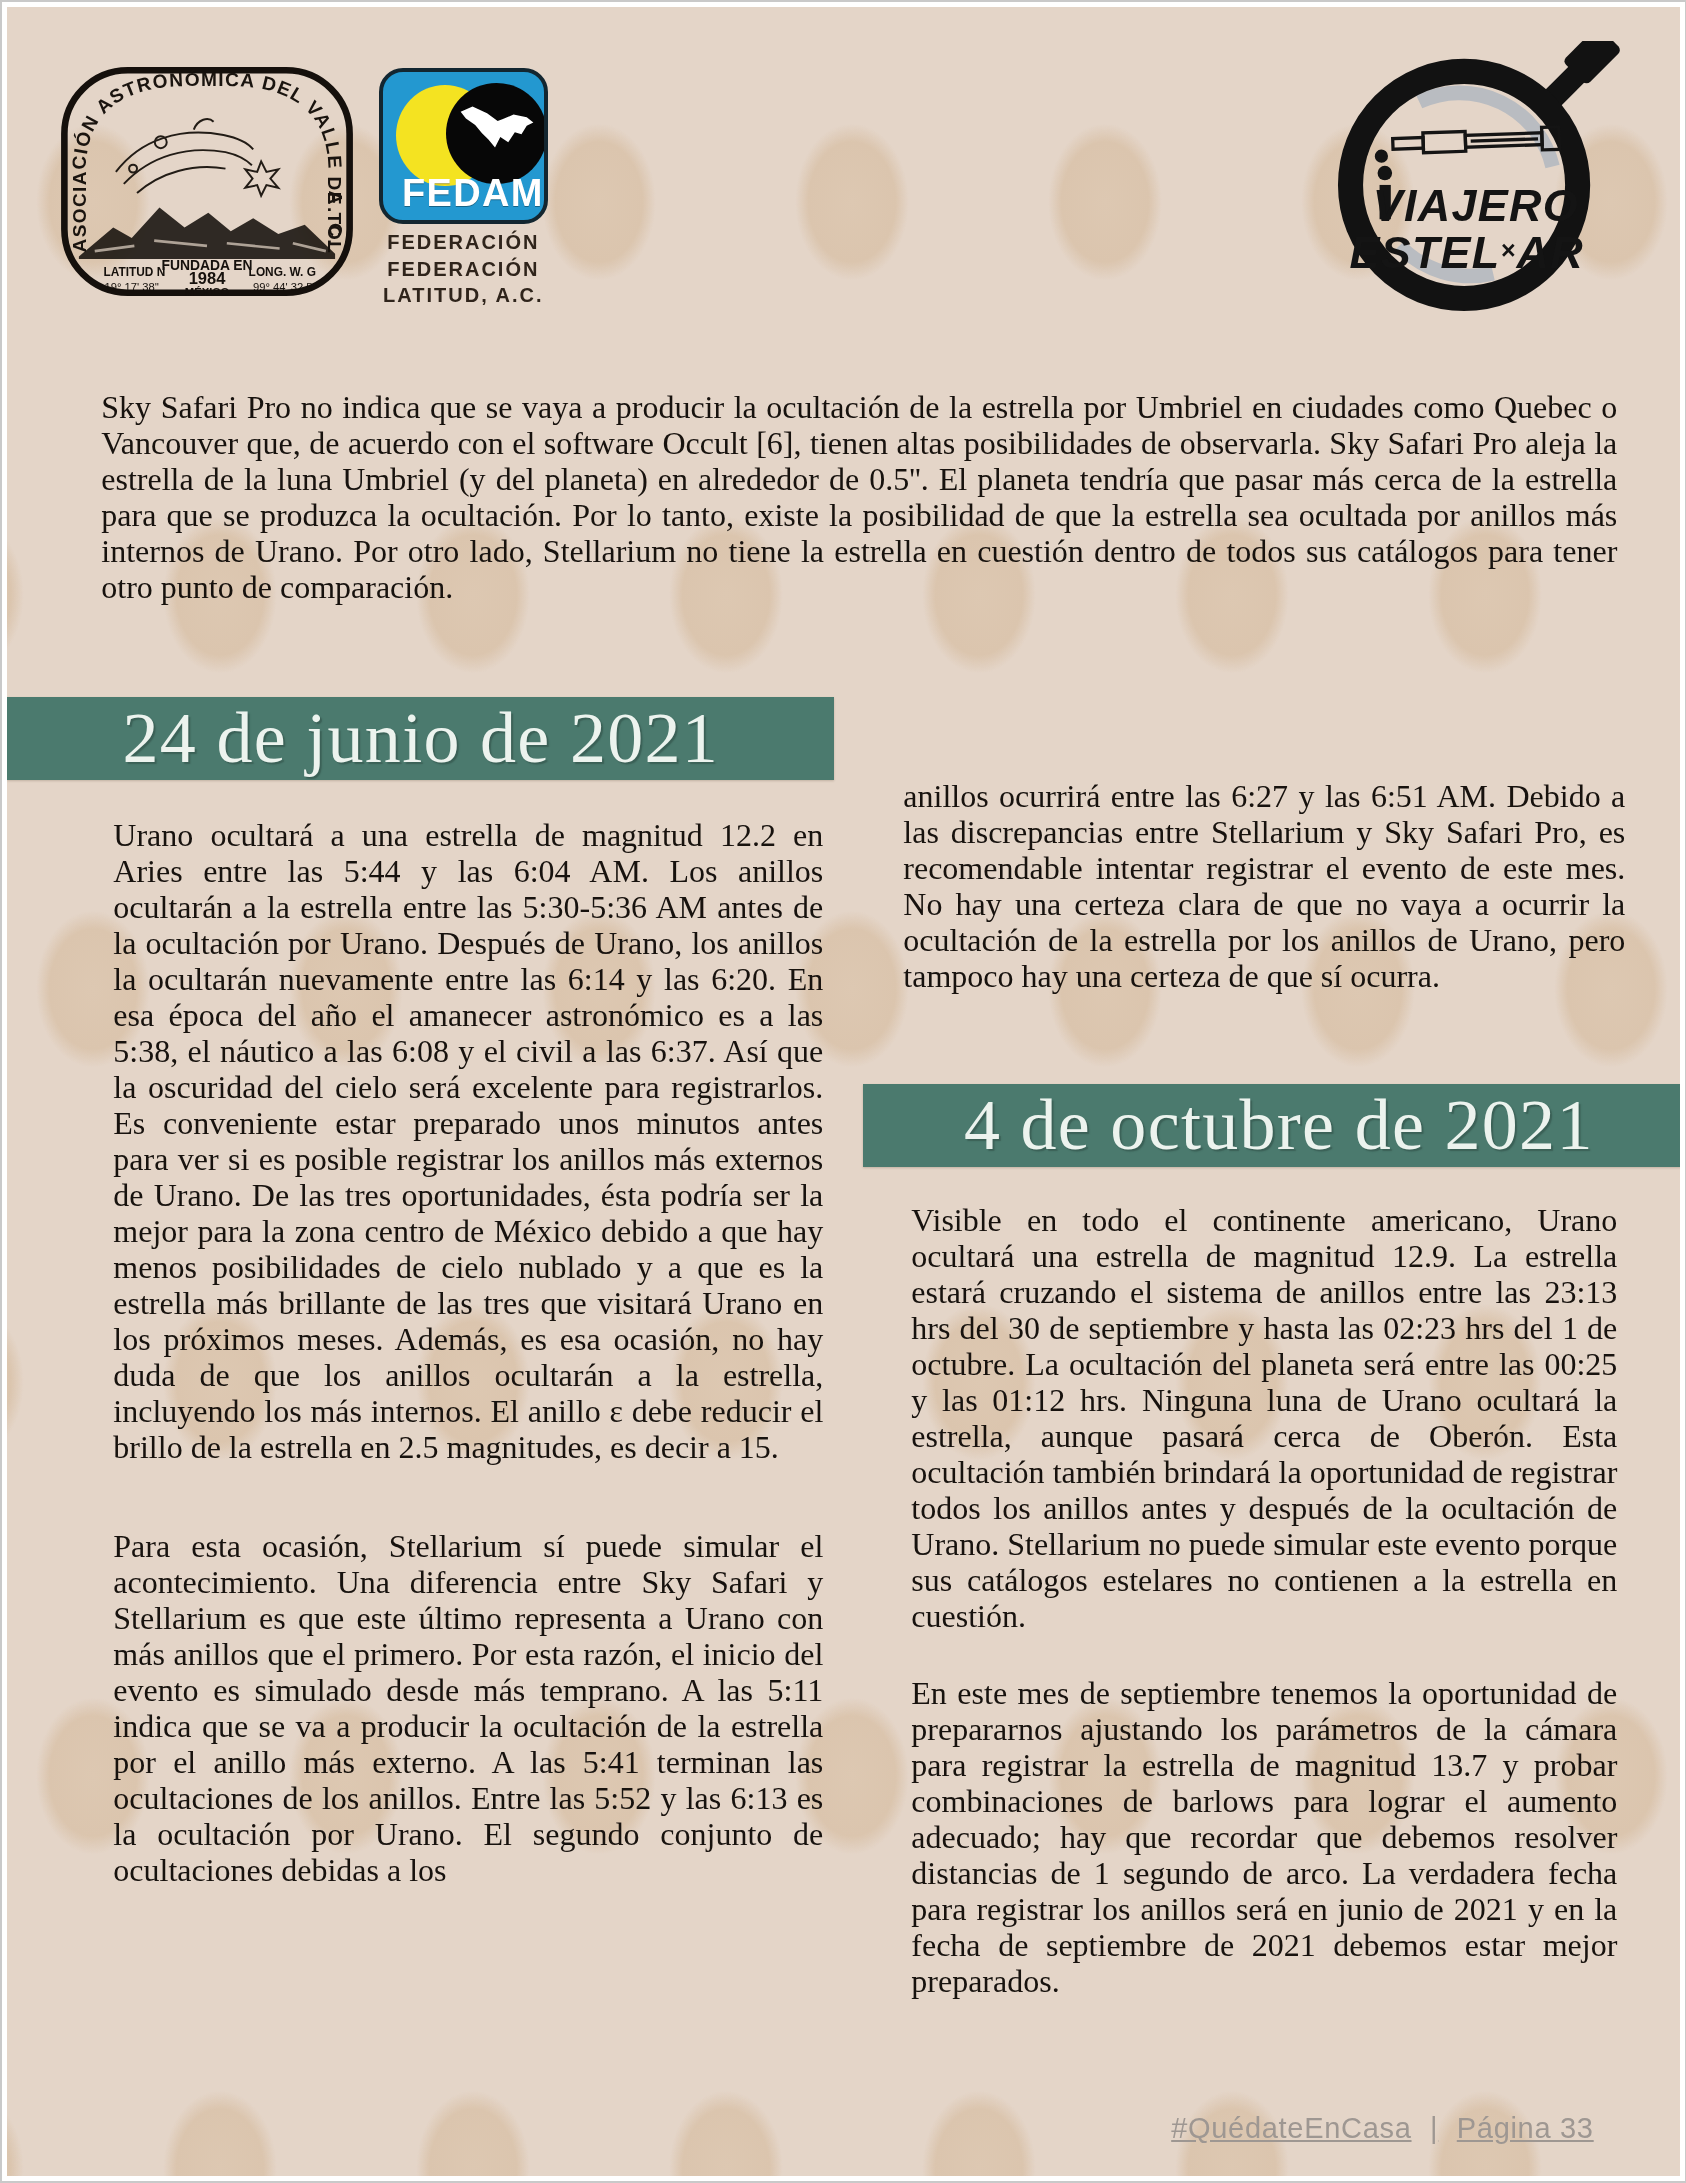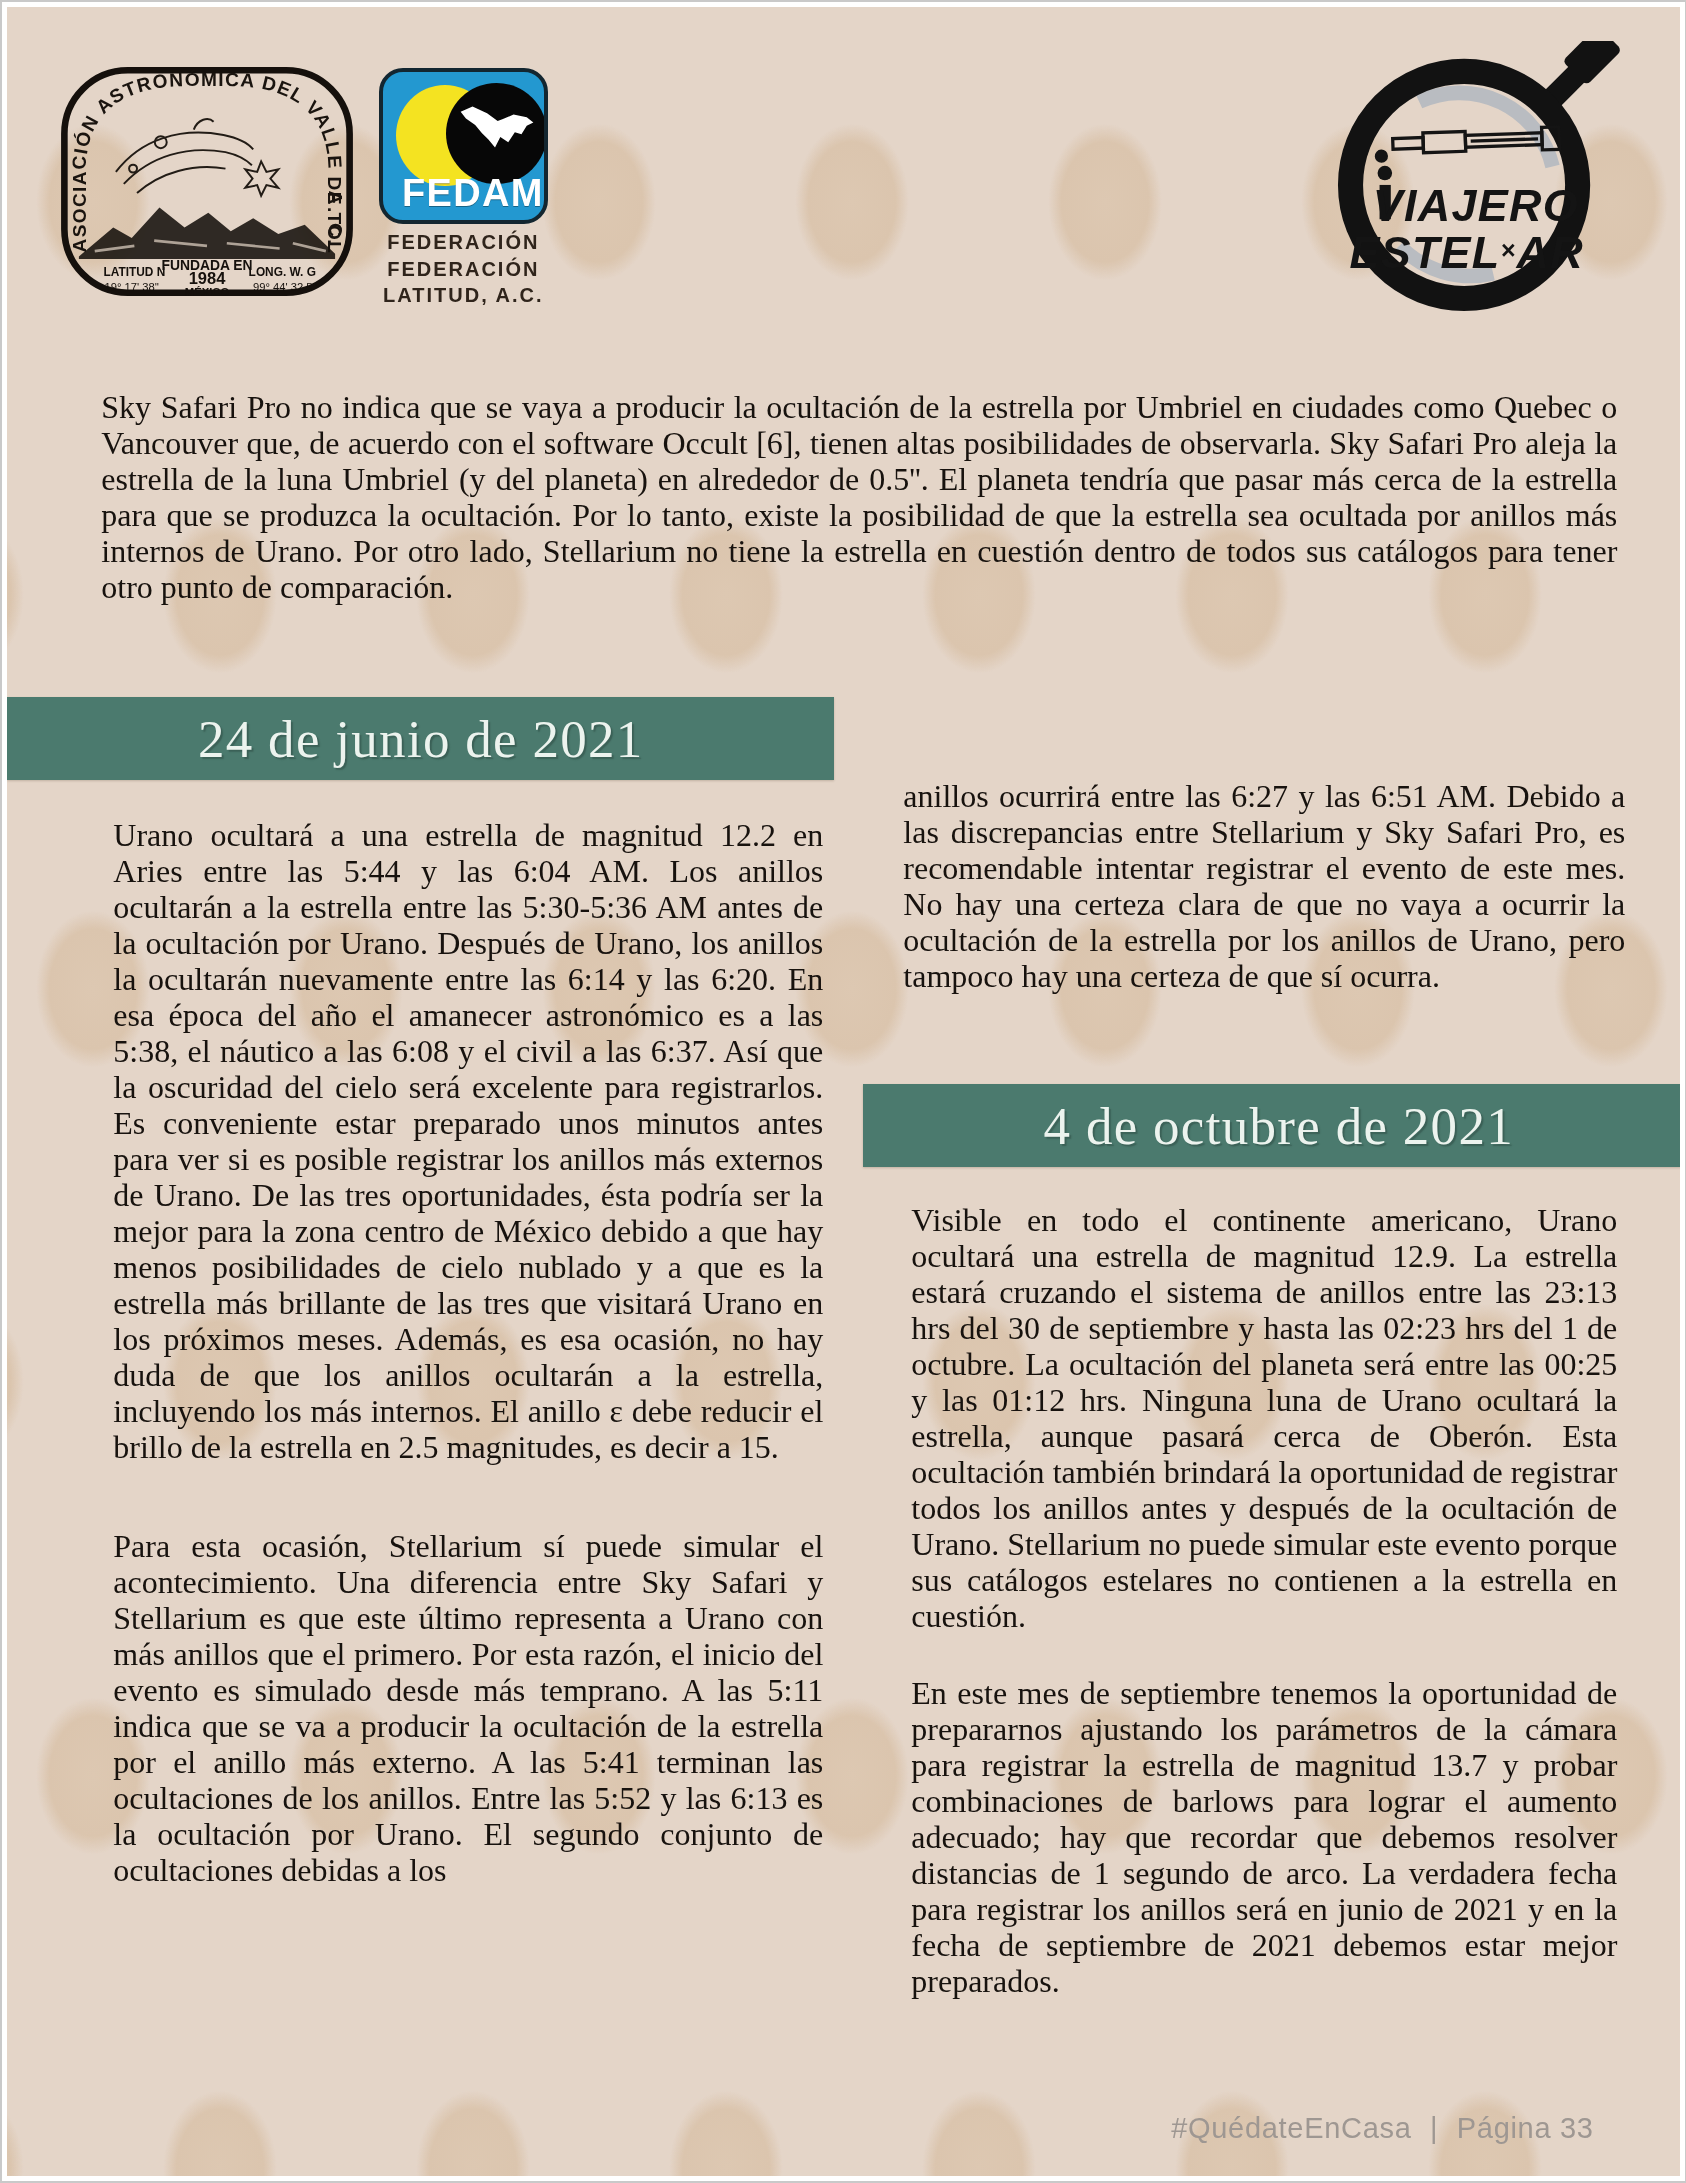--- a/index.html
+++ b/index.html
@@ -25,21 +25,21 @@
     color:#17120e;
   }
   .bodytext p{margin:8px;}
   .teal-bar{
     background:#4b7a6e;
     display:flex;align-items:center;justify-content:center;
     box-shadow:0 1.3px 2px rgba(90,70,50,0.25);
   }
   .teal-bar .bar-title{
     font-family:"Liberation Serif", serif;
-    font-size:53px;color:#ecf3ee;letter-spacing:1.3px;
+    font-size:72px;color:#ecf3ee;letter-spacing:1.3px;
     text-shadow:2px 2px 1.3px rgba(30,50,44,0.35);
     white-space:nowrap;
   }
   
   .fedam{width:176px;text-align:center;}
   .fedam-box{
     position:relative;width:169px;height:156px;margin:0 auto;
     background:#2398d0;border:4px solid #132630;border-radius:24px;
     box-sizing:border-box;overflow:hidden;
   }
@@ -59,21 +59,21 @@
     text-shadow:0 1.3px 0 rgba(0,0,0,0.35);
     padding-left:19px;
   }
   .fedam-org{
     margin-top:5px;
     font-family:"Liberation Sans", sans-serif;font-weight:bold;
     font-size:20px;line-height:26.5px;letter-spacing:2px;color:#2f241b;
   }
   .footer{
     font-family:"Liberation Sans", sans-serif;
-    font-size:29px;color:#9e9792;letter-spacing:0.7px;white-space:nowrap;
+    font-size:29px;color:#9e9792;letter-spacing:0.7px;white-space:nowrap;text-decoration:underline;
   }
   .footer .sep{margin:0 18.5px;}
   svg text{font-family:"Liberation Sans", sans-serif;}
 </style>
 </head>
 <body>
 
 <div class="frame">
   <div class="page">
 

